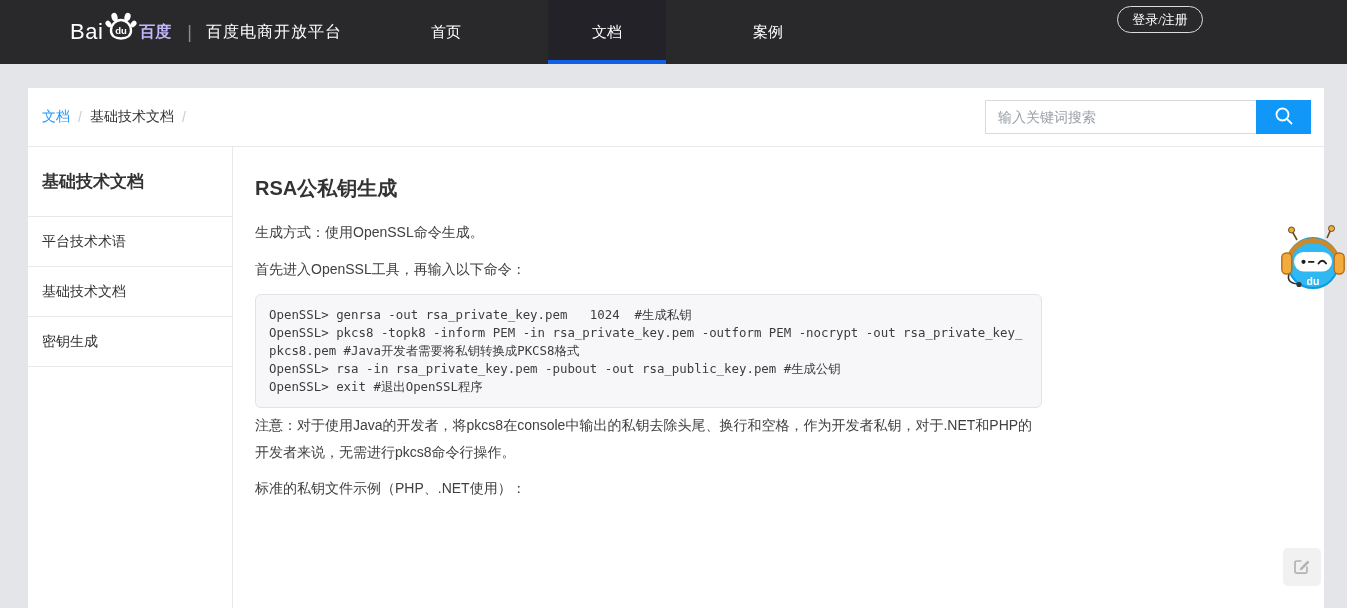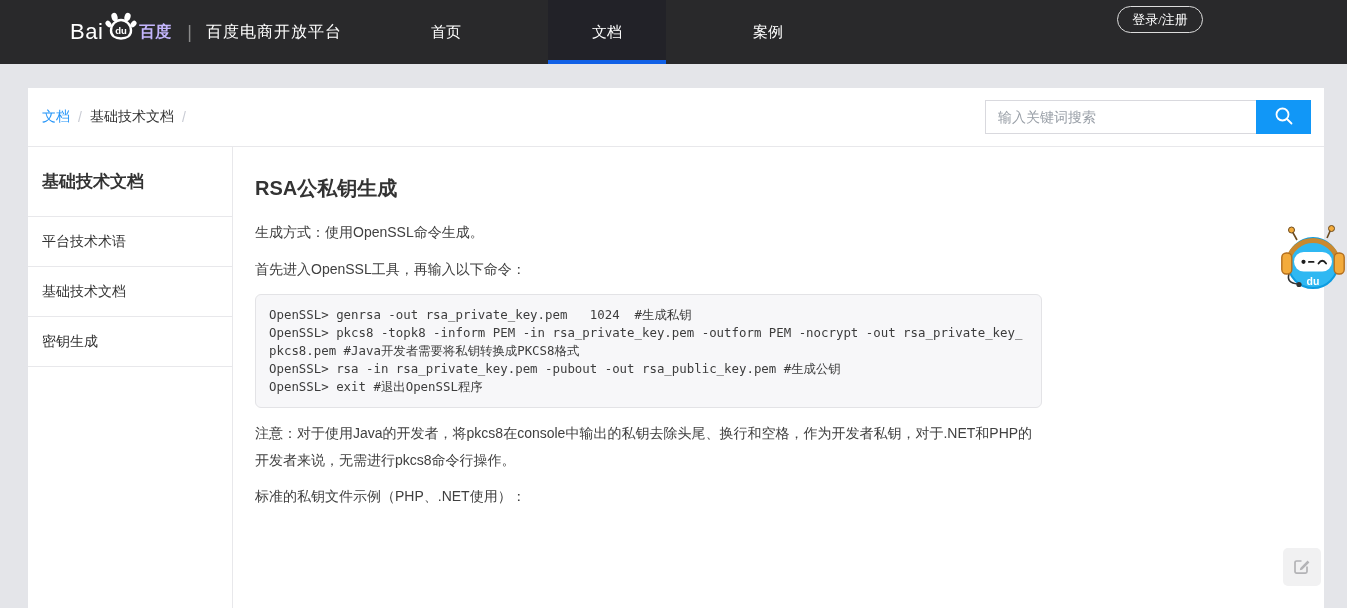--- a/index.html
+++ b/index.html
@@ -160,21 +160,21 @@
 
     <div class="content">
       <div class="content-inner">
         <h1 class="doc-title">RSA公私钥生成</h1>
         <p class="doc-p" style="margin-top:21px">生成方式：使用OpenSSL命令生成。</p>
         <p class="doc-p">首先进入OpenSSL工具，再输入以下命令：</p>
         <pre class="code-block">OpenSSL&gt; genrsa -out rsa_private_key.pem   1024  #生成私钥
 OpenSSL&gt; pkcs8 -topk8 -inform PEM -in rsa_private_key.pem -outform PEM -nocrypt -out rsa_private_key_pkcs8.pem #Java开发者需要将私钥转换成PKCS8格式
 OpenSSL&gt; rsa -in rsa_private_key.pem -pubout -out rsa_public_key.pem #生成公钥
 OpenSSL&gt; exit #退出OpenSSL程序</pre>
-        <p class="doc-p long" style="margin-top:12px">注意：对于使用Java的开发者，将pkcs8在console中输出的私钥去除头尾、换行和空格，作为开发者私钥，对于.NET和PHP的开发者来说，无需进行pkcs8命令行操作。</p>
+        <p class="doc-p long" style="margin-top:4px">注意：对于使用Java的开发者，将pkcs8在console中输出的私钥去除头尾、换行和空格，作为开发者私钥，对于.NET和PHP的开发者来说，无需进行pkcs8命令行操作。</p>
         <p class="doc-p" style="margin-top:12px">标准的私钥文件示例（PHP、.NET使用）：</p>
 
       </div>
     </div>
   </div>
 </div>
 
 <div class="mascot">
   <svg width="64" height="66" viewBox="0 0 64 66">
     <line x1="16" y1="15" x2="11" y2="6" stroke="#6b4a1e" stroke-width="1.6"></line>

